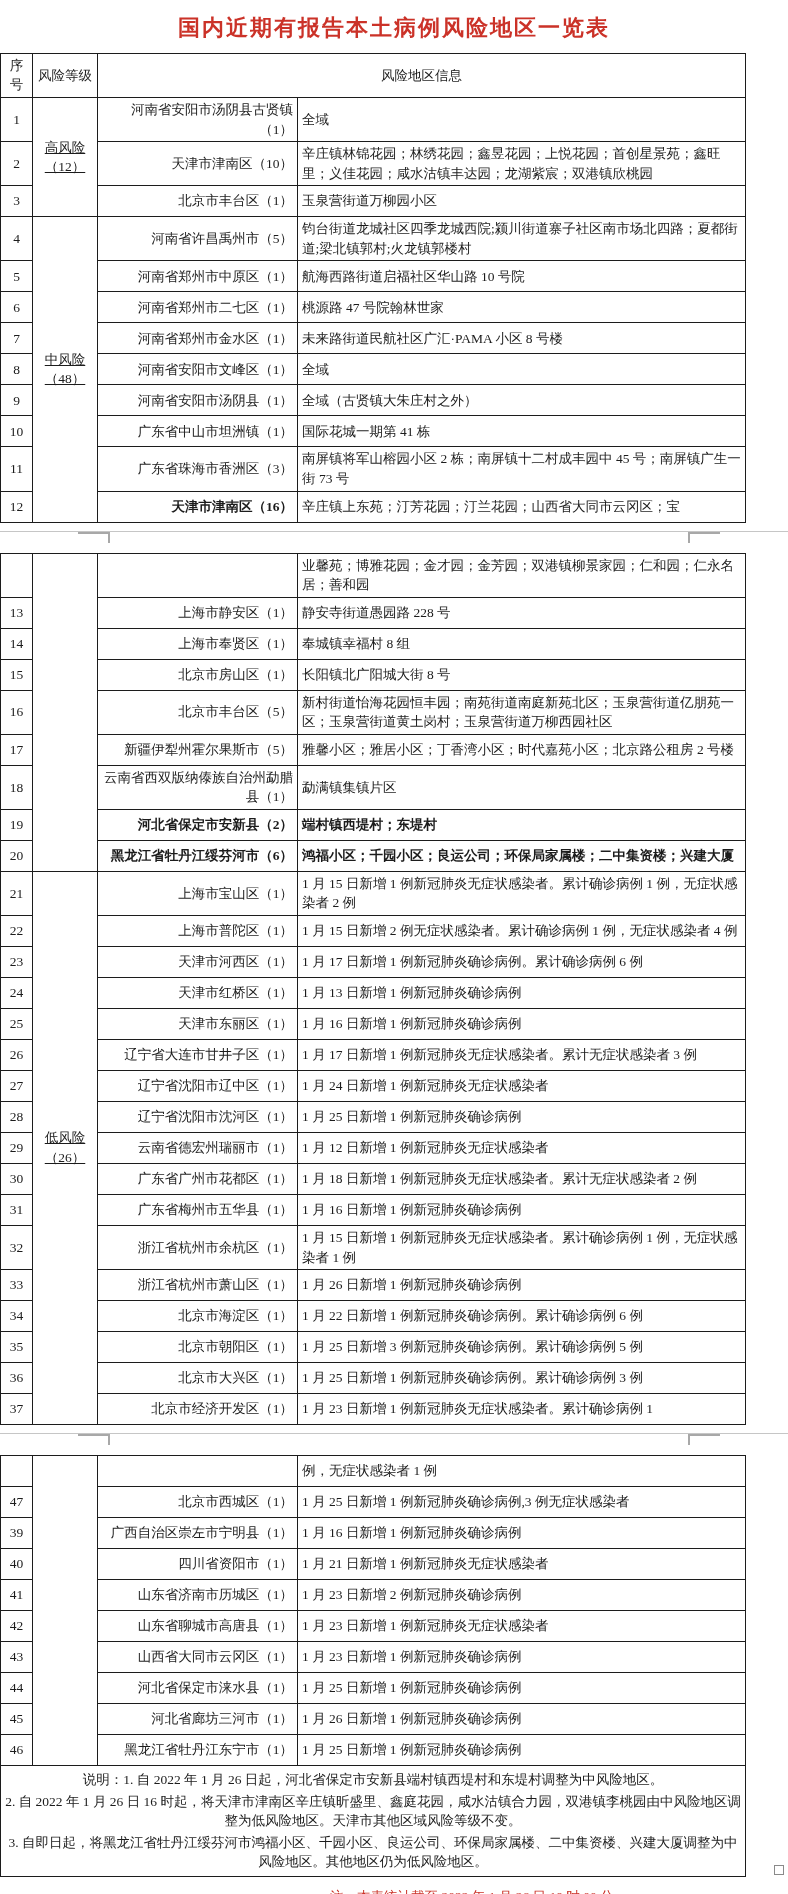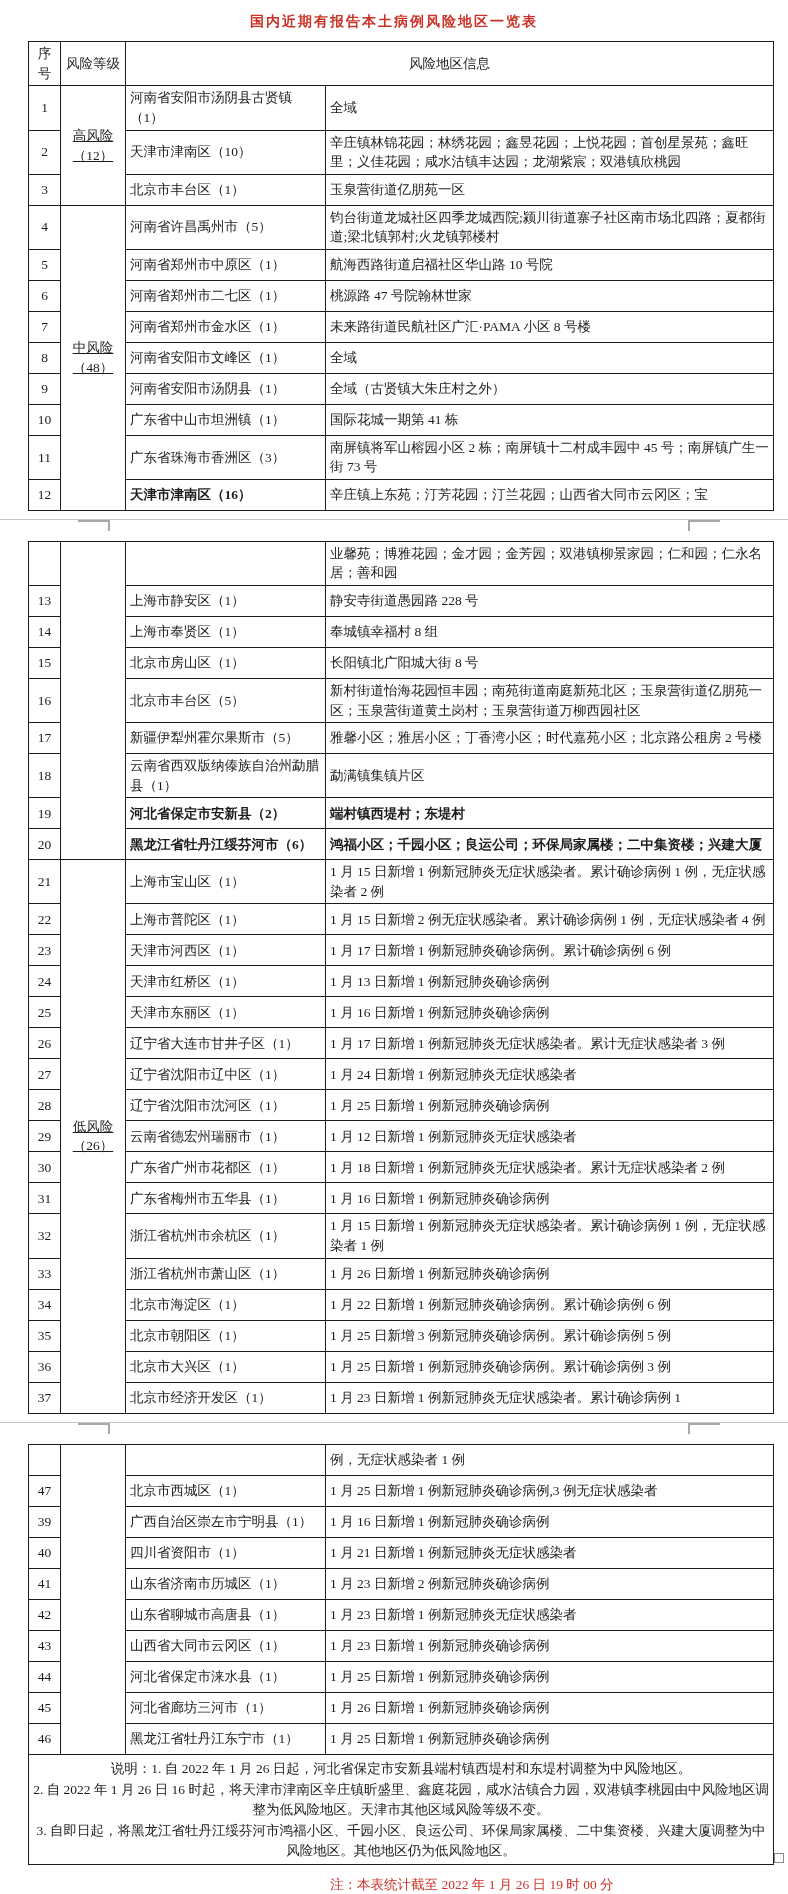--- a/index.html
+++ b/index.html
@@ -8,47 +8,46 @@
     min-height:1894px;
     font-family:"Liberation Serif","DejaVu Serif",serif;
     color:#1c1c1c;
     font-size:13.5px;
     line-height:1.45;
   }
   .page{position:relative;width:788px;}
   .title{
     margin:12px 0 9px 0;
     text-align:center;
-    font-size:14px;
+    font-size:22px;
     font-weight:bold;
     color:#cb3228;
     letter-spacing:2px;
   }
   table.risk-table{
     border-collapse:collapse;
     table-layout:fixed;
     width:745px;
-    margin-left:28px;
   }
   table.risk-table td,table.risk-table th{
     border:1px solid #1c1c1c;
     padding:2px 4px;
     vertical-align:middle;
     height:26px;
     word-break:break-all;
   }
   col.c-seq{width:32px;}
   col.c-level{width:65px;}
   col.c-region{width:200px;}
   col.c-info{width:448px;}
   th{font-weight:normal;text-align:center;}
   th.h-seq,th.h-level{padding:0 5px;}
   td.seq-cell{text-align:center;}
   td.risk-level-cell{text-align:center;padding:0 12px;text-decoration:underline;}
-  td.region-cell{text-align:left;padding:0 10px;}
+  td.region-cell{text-align:right;padding:0 10px;}
   td.info-cell{text-align:left;padding:2px 7px;}
   td.bold, .bold{font-weight:bold;}
   td.notes-cell{padding:4px 8px;height:auto;}
   .note-line{margin:2px 0;text-align:center;}
   .page-break{position:relative;height:30px;}
   .pb-line{position:absolute;top:8px;left:0;right:0;border-top:1px solid #c6c6c6;}
   .pb-mark{position:absolute;top:9px;width:30px;height:9px;}
   .pb-left{left:78px;border-top:2px solid #a8a8a8;border-right:2px solid #a8a8a8;}
   .pb-right{right:68px;border-top:2px solid #a8a8a8;border-left:2px solid #a8a8a8;}
   .anchor-strip{height:0;}
@@ -91,21 +90,21 @@
             <td class="info-cell">全域</td>
           </tr>
           <tr>
             <td class="seq-cell">2</td>
             <td class="region-cell">天津市津南区（10）</td>
             <td class="info-cell">辛庄镇林锦花园；林绣花园；鑫昱花园；上悦花园；首创星景苑；鑫旺里；义佳花园；咸水沽镇丰达园；龙湖紫宸；双港镇欣桃园</td>
           </tr>
           <tr>
             <td class="seq-cell">3</td>
             <td class="region-cell">北京市丰台区（1）</td>
-            <td class="info-cell">玉泉营街道亿朋苑一区</td>
+            <td class="info-cell">玉泉营街道万柳园小区</td>
           </tr>
           <tr>
             <td class="seq-cell">4</td>
             <td class="risk-level-cell" rowspan="9">中风险（48）</td>
             <td class="region-cell">河南省许昌禹州市（5）</td>
             <td class="info-cell">钧台街道龙城社区四季龙城西院;颍川街道寨子社区南市场北四路；夏都街道;梁北镇郭村;火龙镇郭楼村</td>
           </tr>
           <tr>
             <td class="seq-cell">5</td>
             <td class="region-cell">河南省郑州市中原区（1）</td>

